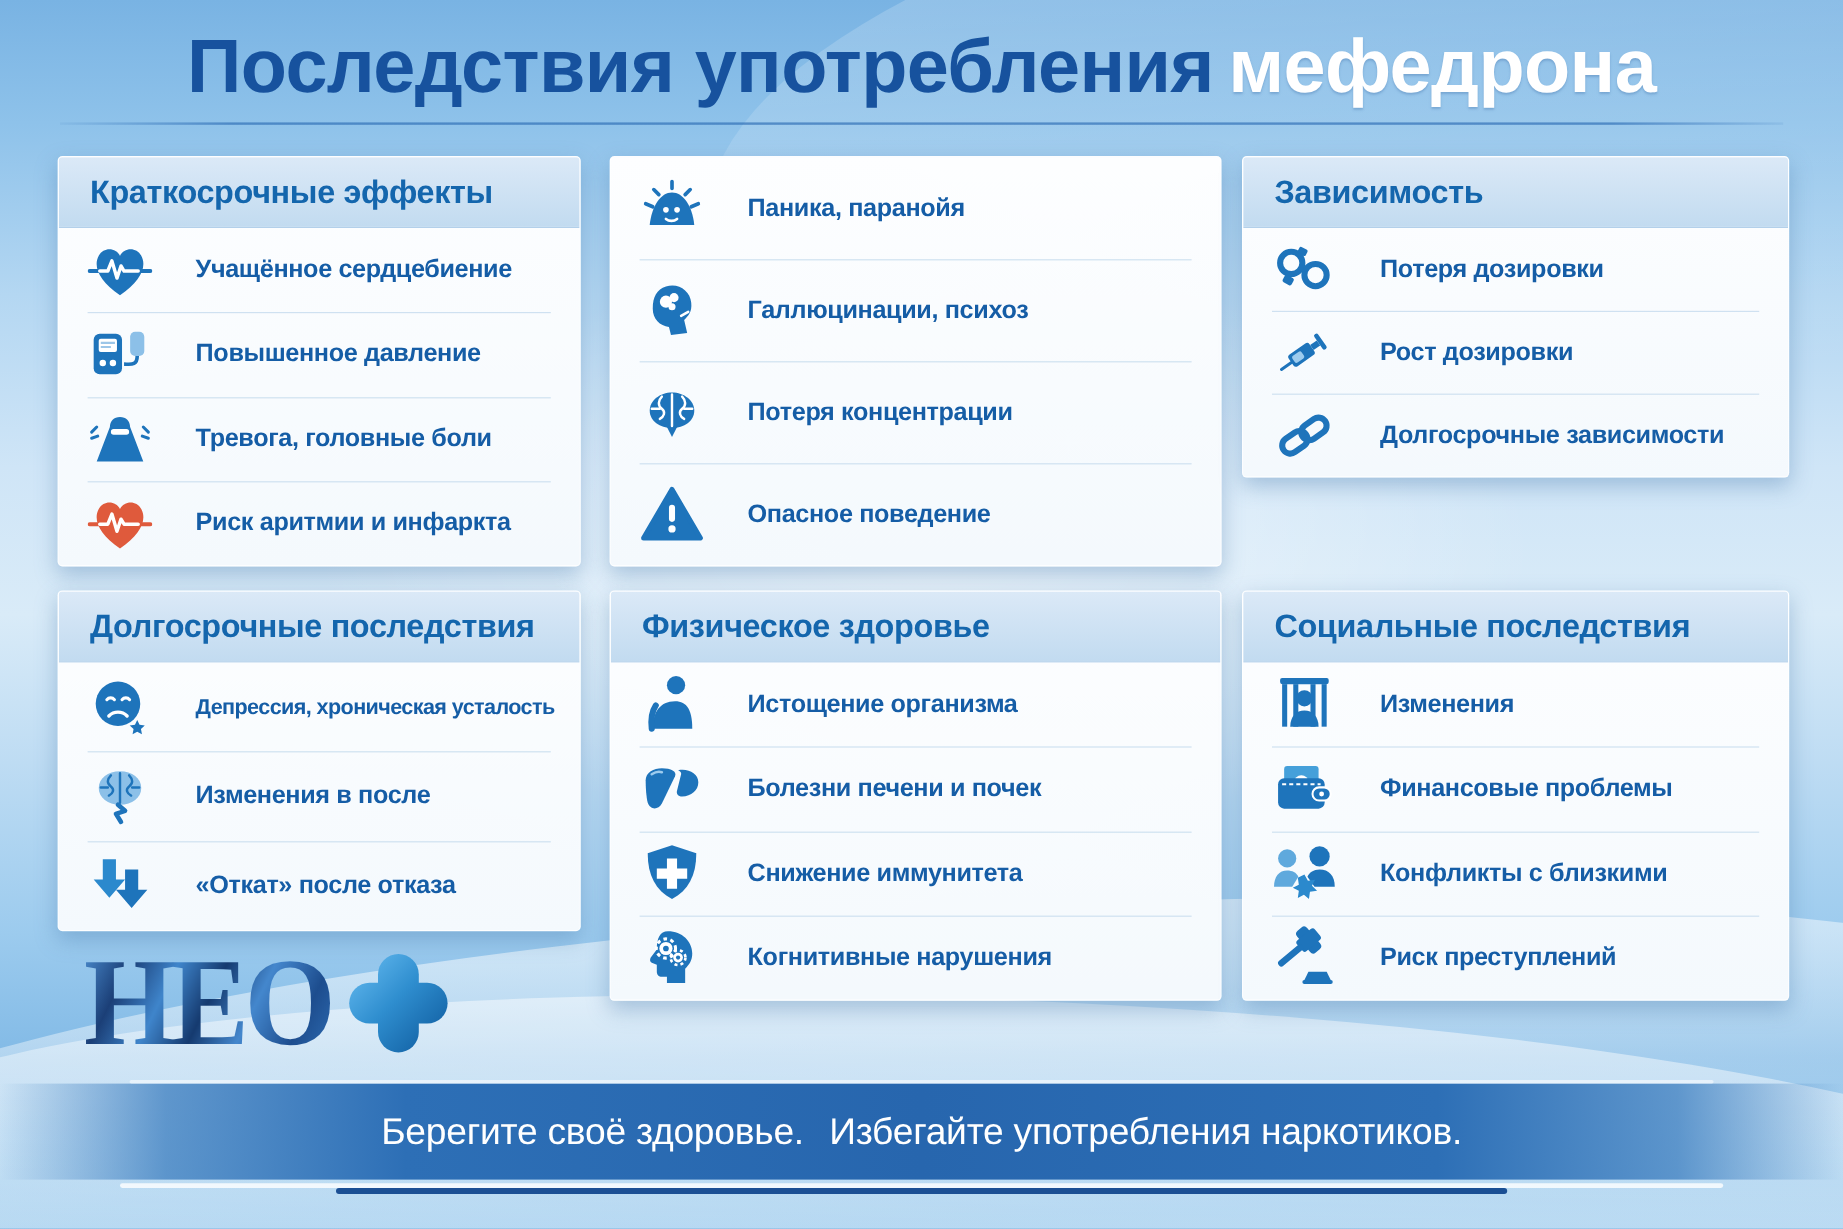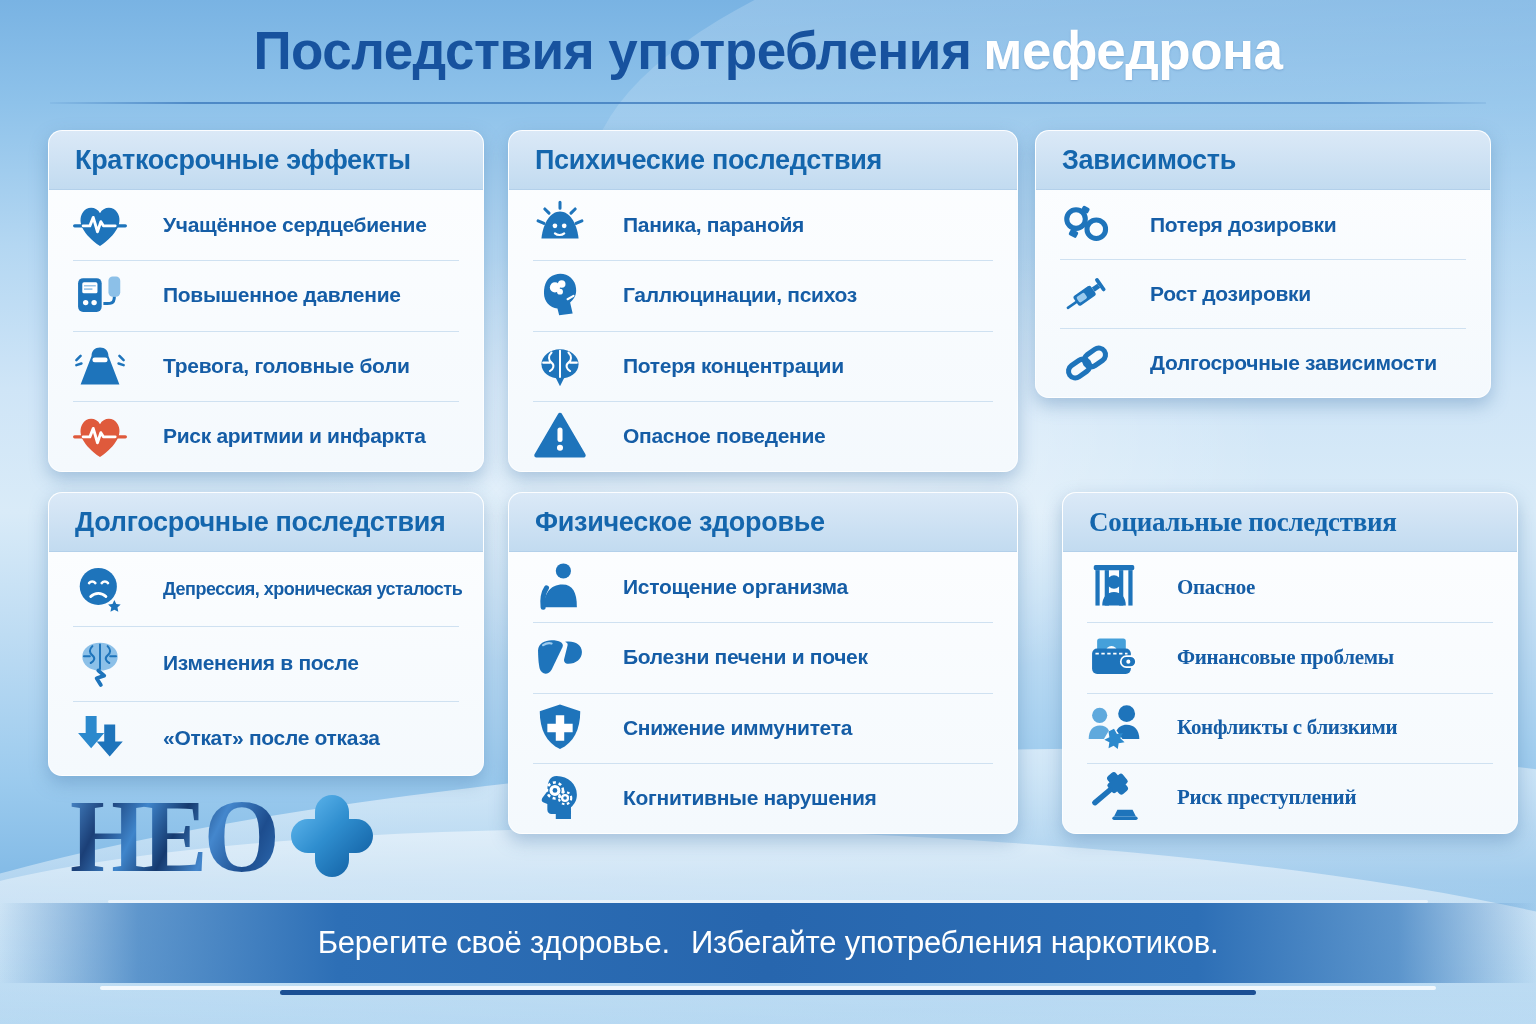--- a/index.html
+++ b/index.html
@@ -10,36 +10,36 @@
   }
   
   .decor{position:absolute;pointer-events:none;z-index:0;}
   .bg-glow{left:90px;top:140px;width:1360px;height:640px;background:radial-gradient(ellipse closest-side,rgba(255,255,255,.55),rgba(255,255,255,0) 75%);}
   .wave-top-right{right:-350px;top:-130px;width:1300px;height:480px;background:linear-gradient(180deg,rgba(255,255,255,.22),rgba(255,255,255,0));border-radius:50%;transform:rotate(-7deg);}
   .wave-mid{left:-250px;top:758px;width:2100px;height:430px;background:linear-gradient(180deg,rgba(255,255,255,.55),rgba(215,235,250,.10) 60%);border-radius:100% 80% 0 0/90% 70% 0 0;transform:rotate(-2.5deg);}
   .wave-low{left:-150px;top:832px;width:1900px;height:330px;background:linear-gradient(180deg,rgba(255,255,255,.5),rgba(255,255,255,.05));border-radius:100% 100% 0 0/100% 90% 0 0;transform:rotate(2deg);}
 
   
   .title{position:absolute;z-index:2;top:20px;left:0;width:100%;text-align:center;
-    font-size:53px;font-weight:bold;color:#17529e;letter-spacing:-.5px;margin:0;}
+    font-size:63px;font-weight:bold;color:#17529e;letter-spacing:-.5px;margin:0;}
   .title .hl{color:#ffffff;margin-left:12px;text-shadow:0 1px 2px rgba(60,110,165,.35);}
   .title-rule{position:absolute;z-index:2;top:102px;left:50px;width:1436px;height:2px;
     background:linear-gradient(90deg,rgba(42,106,179,.08),rgba(42,106,179,.65) 10%,rgba(42,106,179,.65) 90%,rgba(42,106,179,.1));}
 
   
-  .card{position:absolute;z-index:2;border-radius:14px;overflow:hidden;
+  .card{position:absolute;z-index:2;border-radius:4px;overflow:hidden;
     background:linear-gradient(180deg,#fdfeff 0%,#f4f9fd 100%);
     border:1px solid rgba(255,255,255,.7);
     box-shadow:0 7px 18px rgba(70,120,170,.38);}
   .c1{left:48px;top:130px;width:434px;height:340px;}
   .c2{left:508px;top:130px;width:508px;height:340px;}
   .c3{left:1035px;top:130px;width:454px;height:266px;}
   .c4{left:48px;top:492px;width:434px;height:282px;}
   .c5{left:508px;top:492px;width:508px;height:340px;}
-  .c6{left:1062px;top:492px;width:454px;height:340px;font-family:Liberation Serif, serif;}
+  .c6{left:1035px;top:492px;width:454px;height:340px;}
   .card{display:flex;flex-direction:column;}
   .card-header{flex:0 0 58px;background:linear-gradient(180deg,#dbe9f7 0%,#c2dbf0 100%);
     display:flex;align-items:center;padding:0 26px;border-bottom:1px solid #b3d0ea;}
   .card-header h2{margin:0;font-size:27px;font-weight:bold;color:#1466ad;letter-spacing:-.3px;}
   .card-body{flex:1;display:flex;flex-direction:column;margin:0;padding:0;list-style:none;}
   .item{position:relative;flex:1;display:flex;align-items:center;gap:32px;padding:0 12px 0 20px;}
   .item:not(:first-child)::before{content:"";position:absolute;left:24px;right:24px;top:0;height:1px;background:#cfe1f1;}
   .icon{width:62px;height:56px;flex:0 0 62px;display:flex;align-items:center;justify-content:center;}
   .icon svg{width:54px;height:54px;}
   .label{font-size:21px;font-weight:bold;color:#155da6;letter-spacing:-.3px;white-space:nowrap;}
@@ -126,23 +126,20 @@
               <path d="M32 57C12 43 5 29 11 18c5-9 17-8 21 0 4-8 16-9 21 0 6 11-1 25-21 39z" fill="#df5a3c"></path>
               <path d="M12 33h8l4-10 5 17 4-12 3 5h14" fill="none" stroke="#fff" stroke-width="3.4" stroke-linejoin="round" stroke-linecap="round"></path>
             </svg>
         </span>
         <span class="label">Риск аритмии и инфаркта</span>
       </li>
     </ul>
   </section>
 
   <section class="card c2">
-    <div class="card-header">
-      <h2>Психические последствия</h2>
-    </div>
     <ul class="card-body">
       <li class="item">
         <span class="icon">
           <svg viewBox="0 0 64 64">
               <path d="M32 16c-11 0-20 13-22 32h44C52 29 43 16 32 16z" fill="#1e74bb"></path>
               <circle cx="26" cy="33" r="2.8" fill="#fff"></circle>
               <circle cx="37" cy="33" r="2.8" fill="#fff"></circle>
               <path d="M26 42c3 2.5 8 2.5 11 0" stroke="#fff" stroke-width="2.6" fill="none" stroke-linecap="round"></path>
               <path d="M14 13l5 5M32 5v7M50 13l-5 5M6 27l7 3M58 27l-7 3" stroke="#1e74bb" stroke-width="3.6" stroke-linecap="round"></path>
             </svg>
@@ -327,21 +324,21 @@
           <svg viewBox="0 0 64 64" fill="#1e74bb">
               <rect x="8" y="6" width="48" height="6" rx="2"></rect>
               <rect x="10" y="12" width="5" height="42"></rect>
               <rect x="21" y="12" width="5" height="42"></rect>
               <rect x="38" y="12" width="5" height="42"></rect>
               <rect x="49" y="12" width="5" height="42"></rect>
               <circle cx="32" cy="26" r="8"></circle>
               <path d="M18 54c0-10 6-16 14-16s14 6 14 16z"></path>
             </svg>
         </span>
-        <span class="label">Опасное</span>
+        <span class="label">Изменения</span>
       </li>
       <li class="item">
         <span class="icon">
           <svg viewBox="0 0 64 64">
               <rect x="12" y="10" width="34" height="16" rx="3" fill="#45a0da"></rect>
               <circle cx="29" cy="26" r="7" fill="#fff"></circle>
               <rect x="6" y="22" width="46" height="30" rx="6" fill="#1e74bb"></rect>
               <path d="M10 28h38" stroke="#fff" stroke-width="2" stroke-dasharray="4 3"></path>
               <rect x="40" y="31" width="18" height="13" rx="6.5" fill="#1e74bb" stroke="#fff" stroke-width="2"></rect>
               <circle cx="49" cy="37.5" r="2.4" fill="#fff"></circle>

